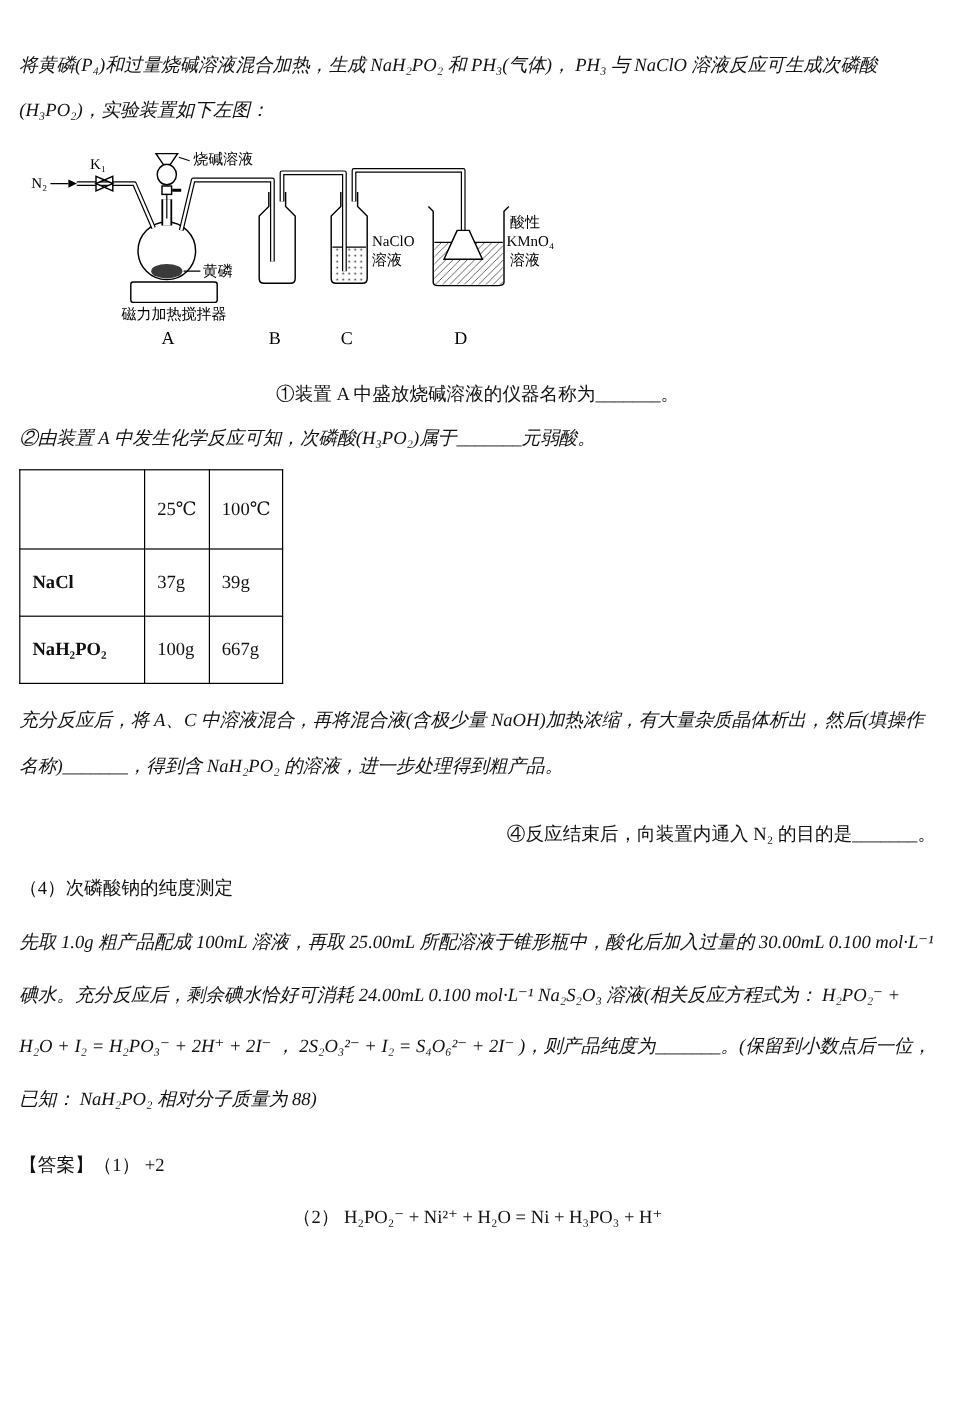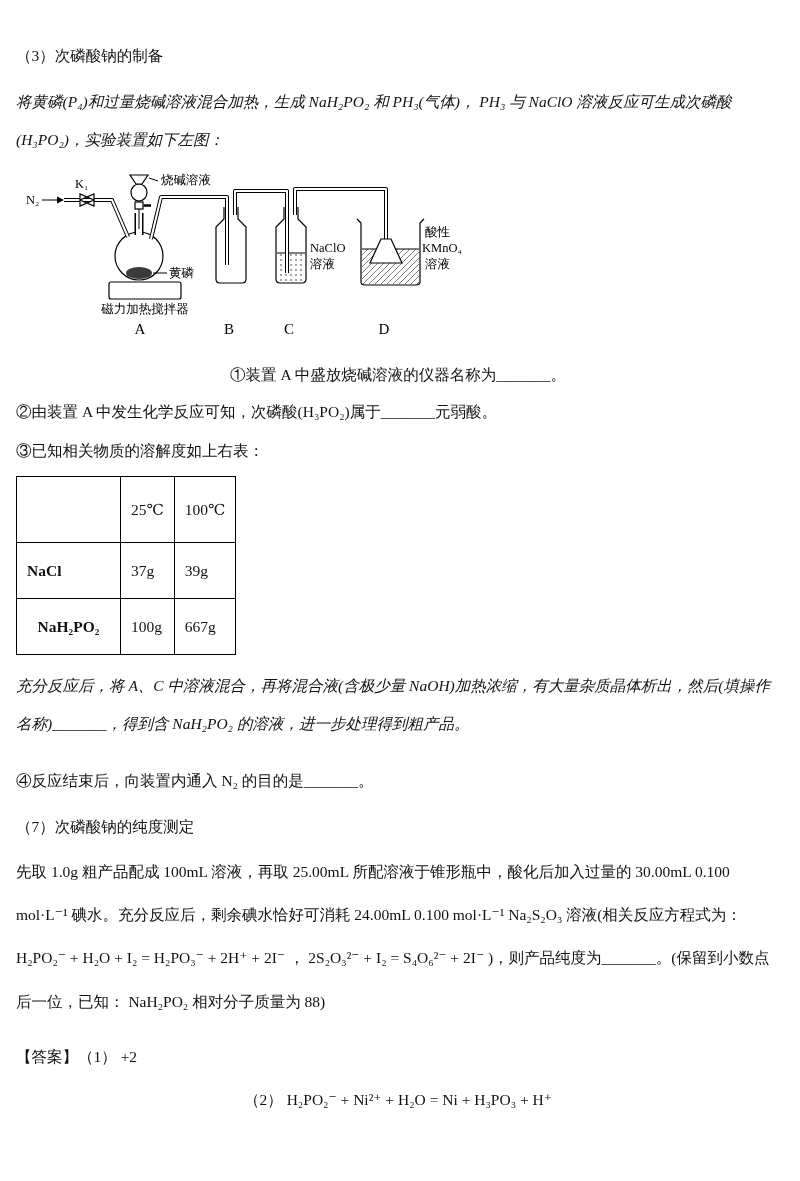--- a/index.html
+++ b/index.html
@@ -6,57 +6,56 @@
   html, body { margin: 0; padding: 0; background: #ffffff; }
   body {
     width: 800px; height: 1181px; overflow: hidden;
     font-family: "Liberation Serif", "DejaVu Serif", serif;
     color: #111;
   }
   .page { padding: 22px 20px 0 16px; font-size: 15.5px; }
   p { margin: 0; }
   .para { line-height: 1.75; }
   .mt8  { margin-top: 8px; }
-  .mt10 { margin-top: 10px; }
+  .mt10 { margin-top: 10px; font-style: italic; }
   .mt12 { margin-top: 12px; }
   .mt14 { margin-top: 14px; }
   .mt16 { margin-top: 16px; text-align: center; }
   .mt18 { margin-top: 18px; }
   .mt20 { margin-top: 20px; }
-  .mt24 { margin-top: 24px; }
+  .mt24 { margin-top: 24px; text-align: right; }
   .loose  { line-height: 2.45; font-style: italic; }
   .xloose { line-height: 2.8; }
   .diagram { margin: 14px 0 0 8px; }
   .sol-table { border-collapse: collapse; margin: 12px 0 0 0; padding-left: 46px; }
   .sol-table td {
     border: 1px solid #000; padding: 2px 10px;
     vertical-align: middle; font-size: 15.5px;
   }
   .col1 { width: 104px; font-weight: bold; } .col2 { width: 52px; } .col3 { width: 60px; }
   .row-header td { height: 66px; }
   .row-data td   { height: 56px; }
-  .big { font-size: 17px; text-align: center; }
+  .big { font-size: 17px; }
   
   .glass { fill: #fff; stroke: #000; stroke-width: 1.2; }
   .open-glass { fill: none; stroke: #000; stroke-width: 1.2; }
   .thin  { stroke: #000; stroke-width: 1; fill: none; }
   .tube-o { fill: none; stroke: #000; stroke-width: 4; stroke-linejoin: round; }
   .tube-i { fill: none; stroke: #fff; stroke-width: 2; stroke-linejoin: round; }
   .neck-o { fill: none; stroke: #000; stroke-width: 9; }
   .neck-i { fill: none; stroke: #fff; stroke-width: 6; }
   .dlabel { font-family: "Liberation Serif", "DejaVu Serif", serif; font-size: 12.5px; fill: #000; }
   .dletter { font-family: "Liberation Serif", "DejaVu Serif", serif; font-size: 15px; fill: #000; }
 </style>
 </head>
 <body>
 
 <div class="page">
 
 
-  <p class="para mt20">（3）次磷酸钠的制备</p>
 
   <p class="para loose mt14">将黄磷(P₄)和过量烧碱溶液混合加热，生成 NaH₂PO₂ 和 PH₃(气体)， PH₃ 与 NaClO 溶液反应可生成次磷酸(H₃PO₂)，实验装置如下左图：</p>
 
   <div class="diagram">
     <svg width="470" height="168" viewBox="0 0 470 168">
       <defs>
         <pattern id="hatch" width="6" height="6" patternUnits="userSpaceOnUse">
           <path d="M0,6 L6,0" stroke="#444" stroke-width="0.7"></path>
         </pattern>
         <pattern id="dots" width="5" height="5" patternUnits="userSpaceOnUse">
@@ -134,21 +133,20 @@
       <text class="dletter" x="205" y="161" text-anchor="middle">B</text>
       <text class="dletter" x="265" y="161" text-anchor="middle">C</text>
       <text class="dletter" x="360" y="161" text-anchor="middle">D</text>
     </svg>
   </div>
 
   <p class="para mt16">①装置 A 中盛放烧碱溶液的仪器名称为_______。</p>
 
   <p class="para mt10">②由装置 A 中发生化学反应可知，次磷酸(H₃PO₂)属于_______元弱酸。</p>
 
-  <p class="para mt12">③已知相关物质的溶解度如上右表：</p>
 
   <table class="sol-table">
     <tbody>
         <tr class="row-header">
       <td class="col1"></td>
       <td class="col2">25℃</td>
       <td class="col3">100℃</td>
     </tr>
     <tr class="row-data">
       <td class="col1">NaCl</td>
@@ -160,21 +158,21 @@
       <td class="col2">100g</td>
       <td class="col3">667g</td>
     </tr>
   </tbody>
     </table>
 
   <p class="para loose mt12">充分反应后，将 A、C 中溶液混合，再将混合液(含极少量 NaOH)加热浓缩，有大量杂质晶体析出，然后(填操作名称)_______，得到含 NaH₂PO₂ 的溶液，进一步处理得到粗产品。</p>
 
   <p class="para mt24">④反应结束后，向装置内通入 N₂ 的目的是_______。</p>
 
-  <p class="para mt18">（7）次磷酸钠的纯度测定</p>
+  <p class="para mt18">（4）次磷酸钠的纯度测定</p>
 
   <p class="para xloose mt10">先取 1.0g 粗产品配成 100mL 溶液，再取 25.00mL 所配溶液于锥形瓶中，酸化后加入过量的 30.00mL 0.100 mol·L⁻¹ 碘水。充分反应后，剩余碘水恰好可消耗 24.00mL 0.100 mol·L⁻¹ Na₂S₂O₃ 溶液(相关反应方程式为： H₂PO₂⁻ + H₂O + I₂ = H₂PO₃⁻ + 2H⁺ + 2I⁻ ， 2S₂O₃²⁻ + I₂ = S₄O₆²⁻ + 2I⁻ )，则产品纯度为_______。(保留到小数点后一位，已知： NaH₂PO₂ 相对分子质量为 88)</p>
 
   <p class="para mt20">【答案】（1） +2</p>
 
   <p class="para mt16">（2） H₂PO₂⁻ + Ni²⁺ + H₂O = Ni + H₃PO₃ + H⁺</p>
 
 </div>
 
 </body></html>

